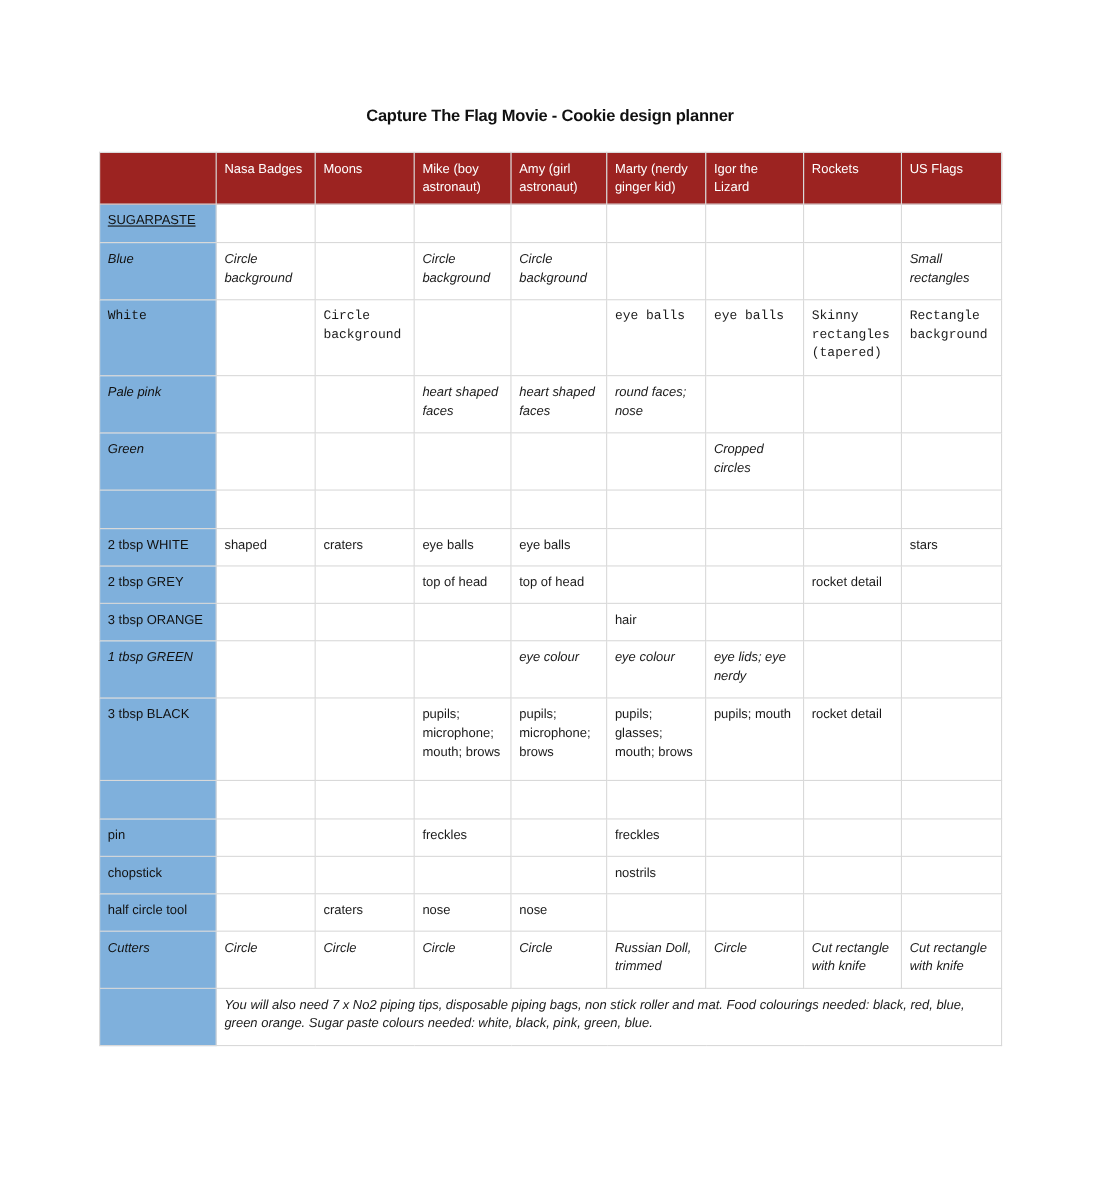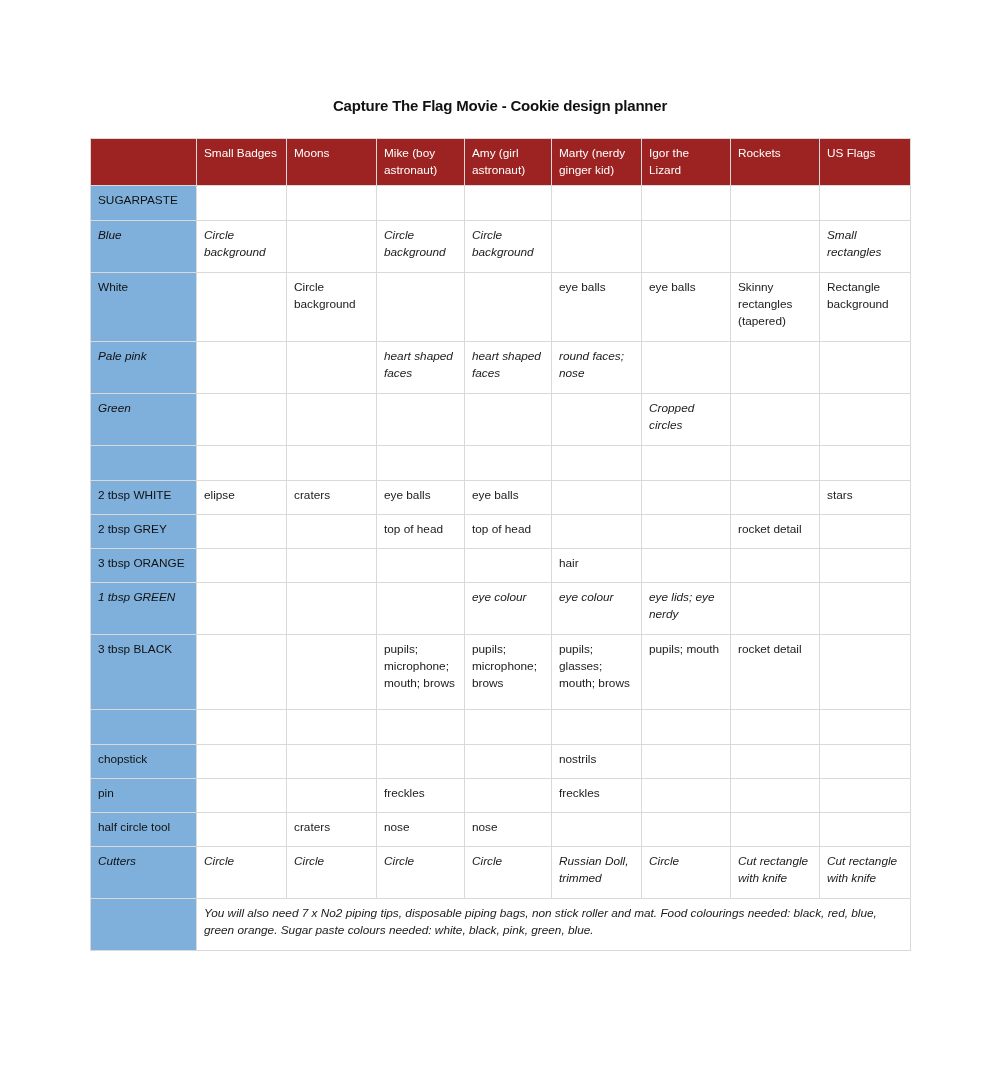--- a/index.html
+++ b/index.html
@@ -72,29 +72,30 @@
     font-weight: bold;
     color: #111111;
     font-size: 11.8px;
     border-right: 1px solid #6f9ec7;
     border-top: 1px solid #9ac0e3;
     border-bottom: 1px solid #9ac0e3;
     border-left: 1px solid #7FB0DC;
     padding-top: 7px;
   }
   td.rowlabel.section {
+    text-decoration: underline;
   }
   td.cell {
     background: #ffffff;
   }
   
   tr.h-sect td { height: 22px; }
   tr.h-1 td { height: 21px; }
   tr.h-2 td { height: 39px; font-style: italic; }
-  tr.h-3 td { height: 56px; }
+  tr.h-3 td { height: 56px; font-family: Liberation Mono, monospace; }
   tr.h-4 td { height: 62px; }
   tr.h-blank td { height: 22px; }
 
   td.notes {
     background: #ffffff;
     font-size: 11.8px;
     line-height: 1.55;
     padding: 9px 8px 9px 7px;
   }
 </style>
@@ -114,21 +115,21 @@
         <col style="width:88px">
         <col style="width:87px">
         <col style="width:90px">
         <col style="width:89px">
         <col style="width:89px">
         <col style="width:91px">
       </colgroup>
       <thead>
         <tr>
           <th class="corner"></th>
-          <th>Small Badges</th>
+          <th>Nasa Badges</th>
           <th>Moons</th>
           <th>Mike (boy astronaut)</th>
           <th>Amy (girl astronaut)</th>
           <th>Marty (nerdy ginger kid)</th>
           <th>Igor the Lizard</th>
           <th>Rockets</th>
           <th>US Flags</th>
         </tr>
       </thead>
       <tbody id="planner-body">
@@ -193,21 +194,21 @@
             <td class="cell"></td>
             <td class="cell"></td>
             <td class="cell"></td>
             <td class="cell"></td>
             <td class="cell"></td>
             <td class="cell"></td>
             <td class="cell"></td>
           </tr>
           <tr class="h-1">
             <td class="rowlabel">2 tbsp WHITE</td>
-            <td class="cell">elipse</td>
+            <td class="cell">shaped</td>
             <td class="cell">craters</td>
             <td class="cell">eye balls</td>
             <td class="cell">eye balls</td>
             <td class="cell"></td>
             <td class="cell"></td>
             <td class="cell"></td>
             <td class="cell">stars</td>
           </tr>
           <tr class="h-1">
             <td class="rowlabel">2 tbsp GREY</td>
@@ -258,37 +259,37 @@
             <td class="cell"></td>
             <td class="cell"></td>
             <td class="cell"></td>
             <td class="cell"></td>
             <td class="cell"></td>
             <td class="cell"></td>
             <td class="cell"></td>
             <td class="cell"></td>
           </tr>
           <tr class="h-1">
+            <td class="rowlabel">pin</td>
+            <td class="cell"></td>
+            <td class="cell"></td>
+            <td class="cell">freckles</td>
+            <td class="cell"></td>
+            <td class="cell">freckles</td>
+            <td class="cell"></td>
+            <td class="cell"></td>
+            <td class="cell"></td>
+          </tr>
+          <tr class="h-1">
             <td class="rowlabel">chopstick</td>
             <td class="cell"></td>
             <td class="cell"></td>
             <td class="cell"></td>
             <td class="cell"></td>
             <td class="cell">nostrils</td>
-            <td class="cell"></td>
-            <td class="cell"></td>
-            <td class="cell"></td>
-          </tr>
-          <tr class="h-1">
-            <td class="rowlabel">pin</td>
-            <td class="cell"></td>
-            <td class="cell"></td>
-            <td class="cell">freckles</td>
-            <td class="cell"></td>
-            <td class="cell">freckles</td>
             <td class="cell"></td>
             <td class="cell"></td>
             <td class="cell"></td>
           </tr>
           <tr class="h-1">
             <td class="rowlabel">half circle tool</td>
             <td class="cell"></td>
             <td class="cell">craters</td>
             <td class="cell">nose</td>
             <td class="cell">nose</td>

